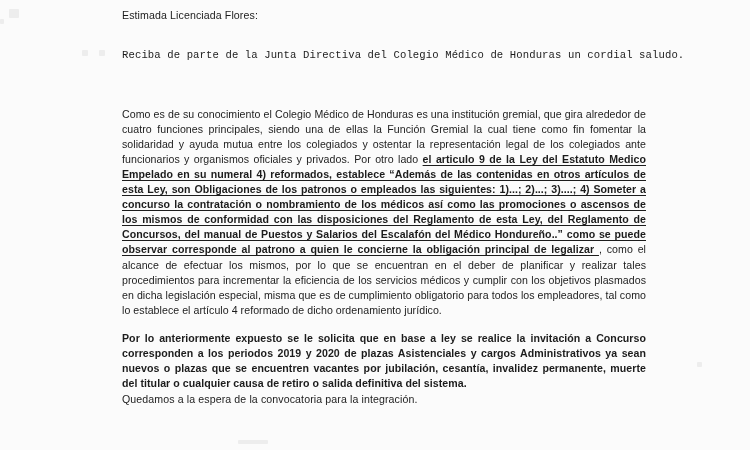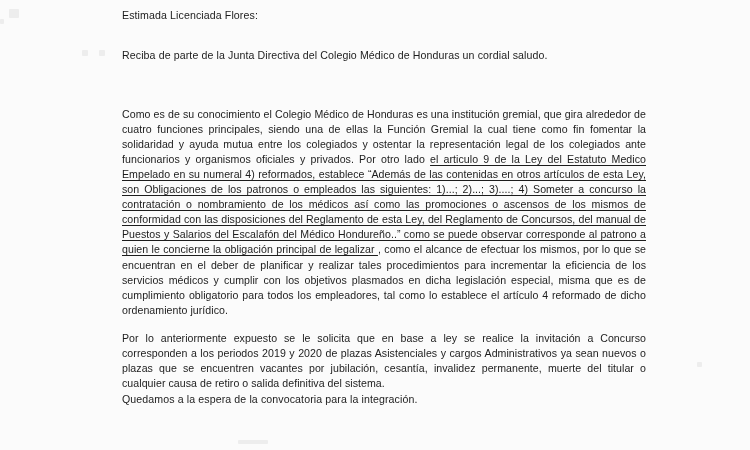--- a/index.html
+++ b/index.html
@@ -44,48 +44,49 @@
   }
 
   .greeting {
     position: absolute;
     left: 0;
     top: 48px;
     font-size: 10.6px;
     line-height: 15px;
     letter-spacing: 0.01em;
     white-space: nowrap;
+    font-family: Liberation Mono, monospace;
   }
 
   .para {
     position: absolute;
     left: 0;
     width: 524px;
     font-size: 10.6px;
     line-height: 15.1px;
     text-align: justify;
     text-justify: inter-word;
     letter-spacing: 0.005em;
   }
 
   .para-1  { top: 96px; }
-  .para-2  { top: 320px; }
+  .para-2  { top: 320px; font-weight: bold; }
 
   .closing {
     position: absolute;
     left: 0;
     top: 392px;
     font-size: 10.6px;
     line-height: 15px;
     letter-spacing: 0.01em;
     white-space: nowrap;
   }
 
   .emph {
-    font-weight: normal;
+    font-weight: bold;
     text-decoration: underline;
     text-decoration-thickness: 1px;
     text-underline-offset: 1.5px;
   }
 
   .speck {
     position: absolute;
     background: #ededed;
     border-radius: 1px;
     pointer-events: none;

